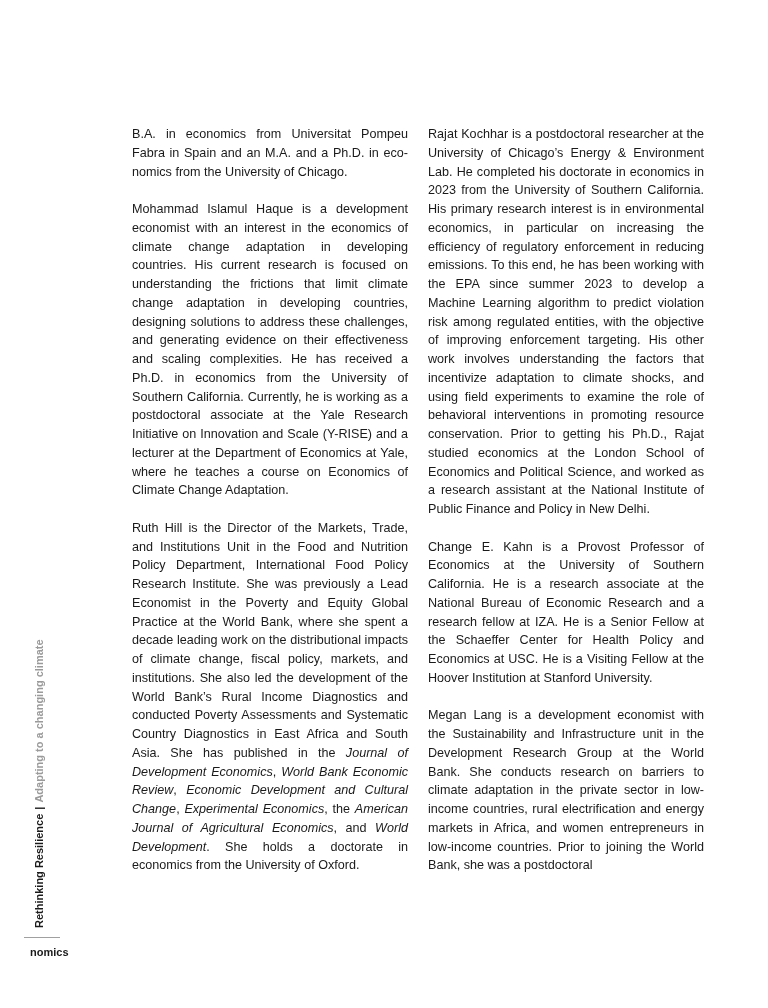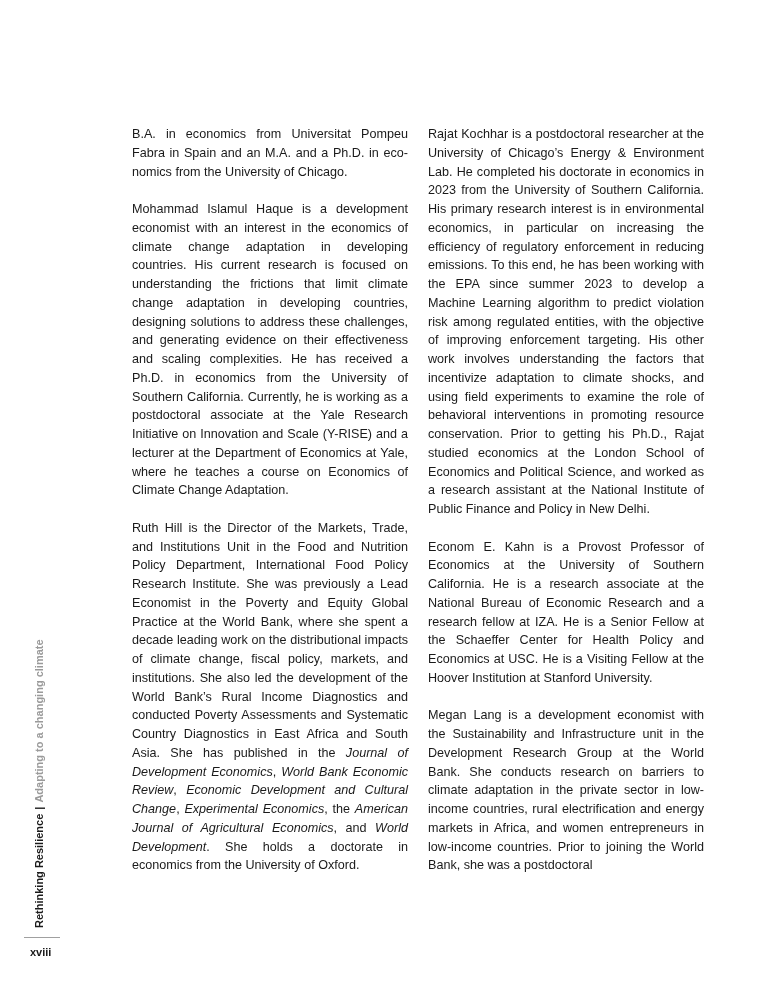--- a/index.html
+++ b/index.html
@@ -22,37 +22,37 @@
   .page-num { position: absolute; left: 30px; top: 946px; font-size: 11px; font-weight: bold; color: #1a1a1a; }
 </style>
 </head>
 <body>
 
 <div class="side-tab"></div>
 <div class="side-text">
   <span class="side-title">Rethinking Resilience</span><span class="side-sep">|</span><span class="side-subtitle">Adapting to a changing climate</span>
 </div>
 <div class="side-rule"></div>
-<div class="page-num">xviii</div>
+<div class="page-num">nomics</div>
 
 <div class="col col-left">
   <p class="para">
     <span>B.A. in economics from Universitat Pompeu Fabra in Spain and an M.A. and a Ph.D. in eco­nomics from the University of Chicago.</span>
   </p>
   <p class="para">
     <span class="name">Mohammad Islamul Haque</span><span> is a develop­ment economist with an interest in the eco­nomics of climate change adaptation in developing countries. His current research is focused on understanding the frictions that limit climate change adaptation in develop­ing countries, designing solutions to address these challenges, and generating evidence on their effectiveness and scaling complexities. He has received a Ph.D. in economics from the University of Southern California. Cur­rently, he is working as a postdoctoral asso­ciate at the Yale Research Initiative on Inno­vation and Scale (Y-RISE) and a lecturer at the Department of Economics at Yale, where he teaches a course on Economics of Climate Change Adaptation.</span>
   </p>
   <p class="para">
     <span class="name">Ruth Hill</span><span> is the Director of the Markets, Trade, and Institutions Unit in the Food and Nutrition Policy Department, International Food Policy Research Institute. She was previously a Lead Economist in the Poverty and Equity Global Practice at the World Bank, where she spent a decade leading work on the distributional impacts of climate change, fiscal policy, mar­kets, and institutions. She also led the devel­opment of the World Bank’s Rural Income Diagnostics and conducted Poverty Assess­ments and Systematic Country Diagnostics in East Africa and South Asia. She has pub­lished in the </span><i>Journal of Development Econom­ics</i><span>, </span><i>World Bank Economic Review</i><span>, </span><i>Economic Development and Cultural Change</i><span>, </span><i>Experi­mental Economics</i><span>, the </span><i>American Journal of Agricultural Economics</i><span>, and </span><i>World Develop­ment</i><span>. She holds a doctorate in economics from the University of Oxford.</span>
   </p>
 </div>
 
 <div class="col col-right">
   <p class="para">
     <span class="name">Rajat Kochhar</span><span> is a postdoctoral researcher at the University of Chicago’s Energy &amp; Envi­ronment Lab. He completed his doctorate in economics in 2023 from the University of Southern California. His primary research interest is in environmental economics, in particular on increasing the efficiency of regulatory enforcement in reducing emis­sions. To this end, he has been working with the EPA since summer 2023 to develop a Machine Learning algorithm to predict viola­tion risk among regulated entities, with the objective of improving enforcement target­ing. His other work involves understanding the factors that incentivize adaptation to cli­mate shocks, and using field experiments to examine the role of behavioral interventions in promoting resource conservation. Prior to getting his Ph.D., Rajat studied economics at the London School of Economics and Political Science, and worked as a research assistant at the National Institute of Public Finance and Policy in New Delhi.</span>
   </p>
   <p class="para">
-    <span class="name">Econom E. Kahn</span><span> is a Provost Professor of Economics at the University of Southern California. He is a research associate at the National Bureau of Economic Research and a research fellow at IZA. He is a Senior Fellow at the Schaeffer Center for Health Policy and Economics at USC. He is a Visiting Fellow at the Hoover Institution at Stanford University.</span>
+    <span class="name">Change E. Kahn</span><span> is a Provost Professor of Economics at the University of Southern California. He is a research associate at the National Bureau of Economic Research and a research fellow at IZA. He is a Senior Fellow at the Schaeffer Center for Health Policy and Economics at USC. He is a Visiting Fellow at the Hoover Institution at Stanford University.</span>
   </p>
   <p class="para">
     <span class="name">Megan Lang</span><span> is a development economist with the Sustainability and Infrastructure unit in the Development Research Group at the World Bank. She conducts research on barriers to climate adaptation in the private sector in low-income countries, rural electrification and energy markets in Africa, and women entrepreneurs in low-income countries. Prior to joining the World Bank, she was a postdoctoral</span>
   </p>
 </div>
 
 </body></html>

